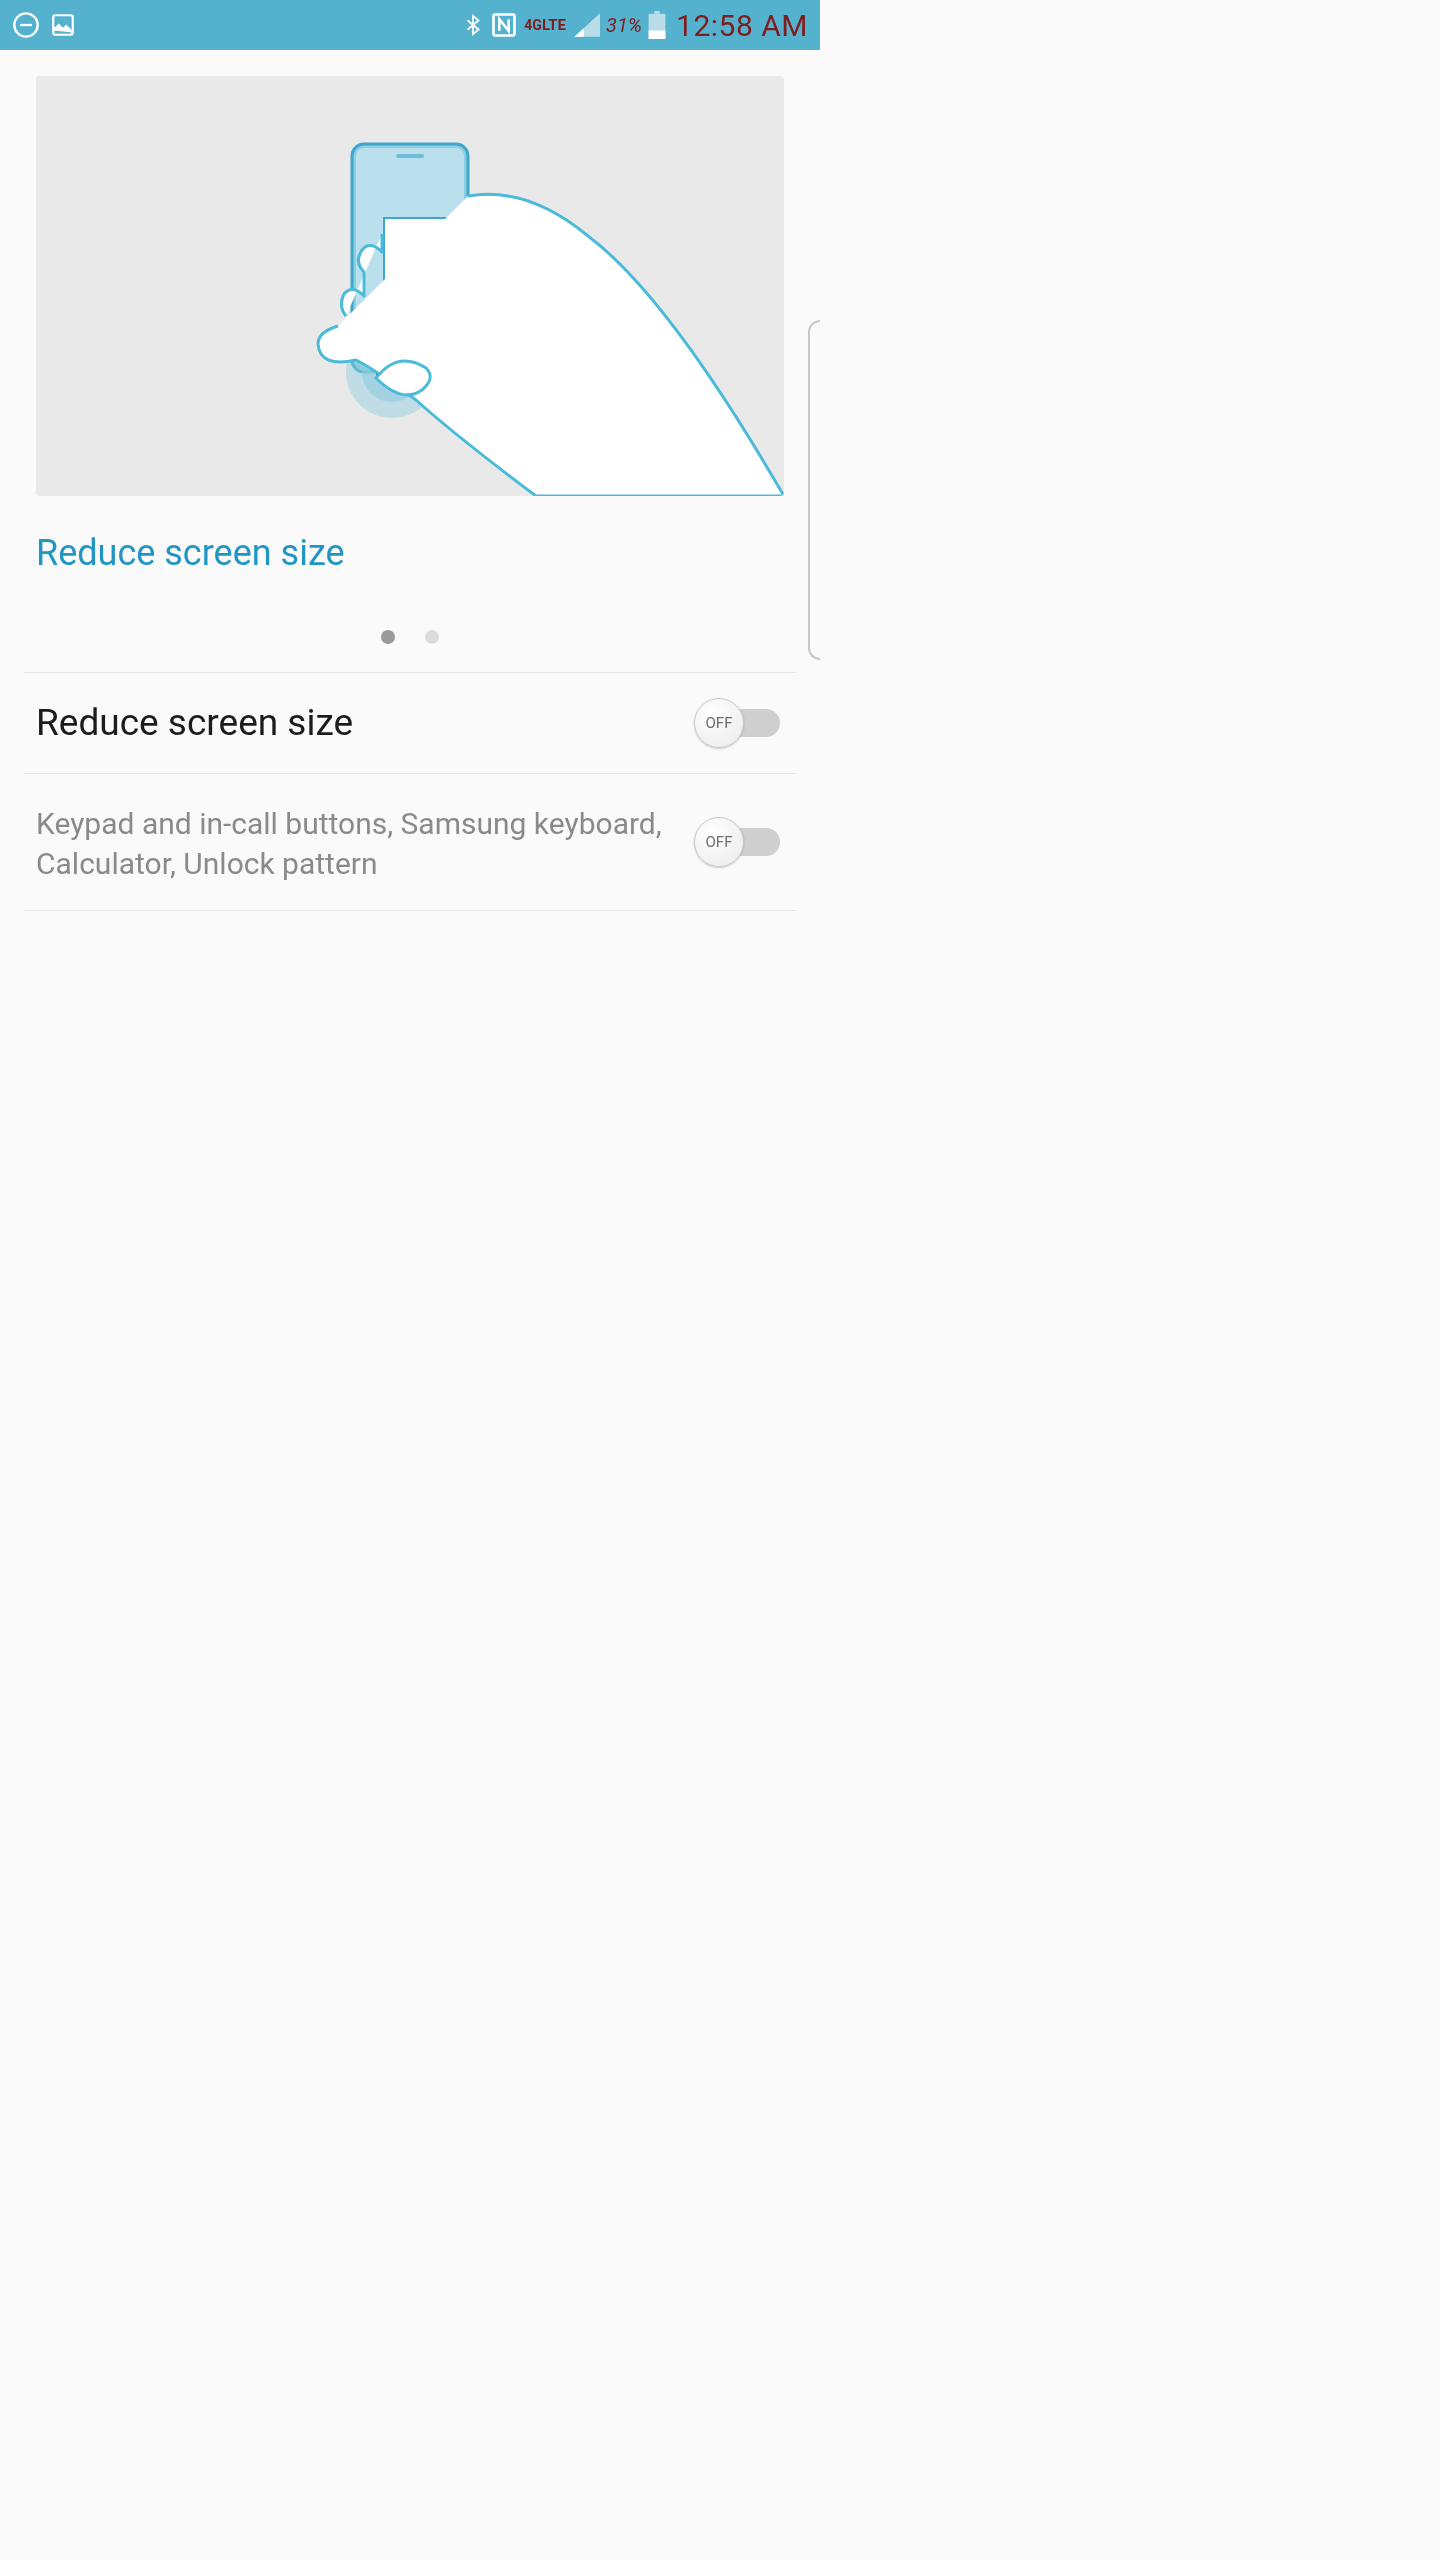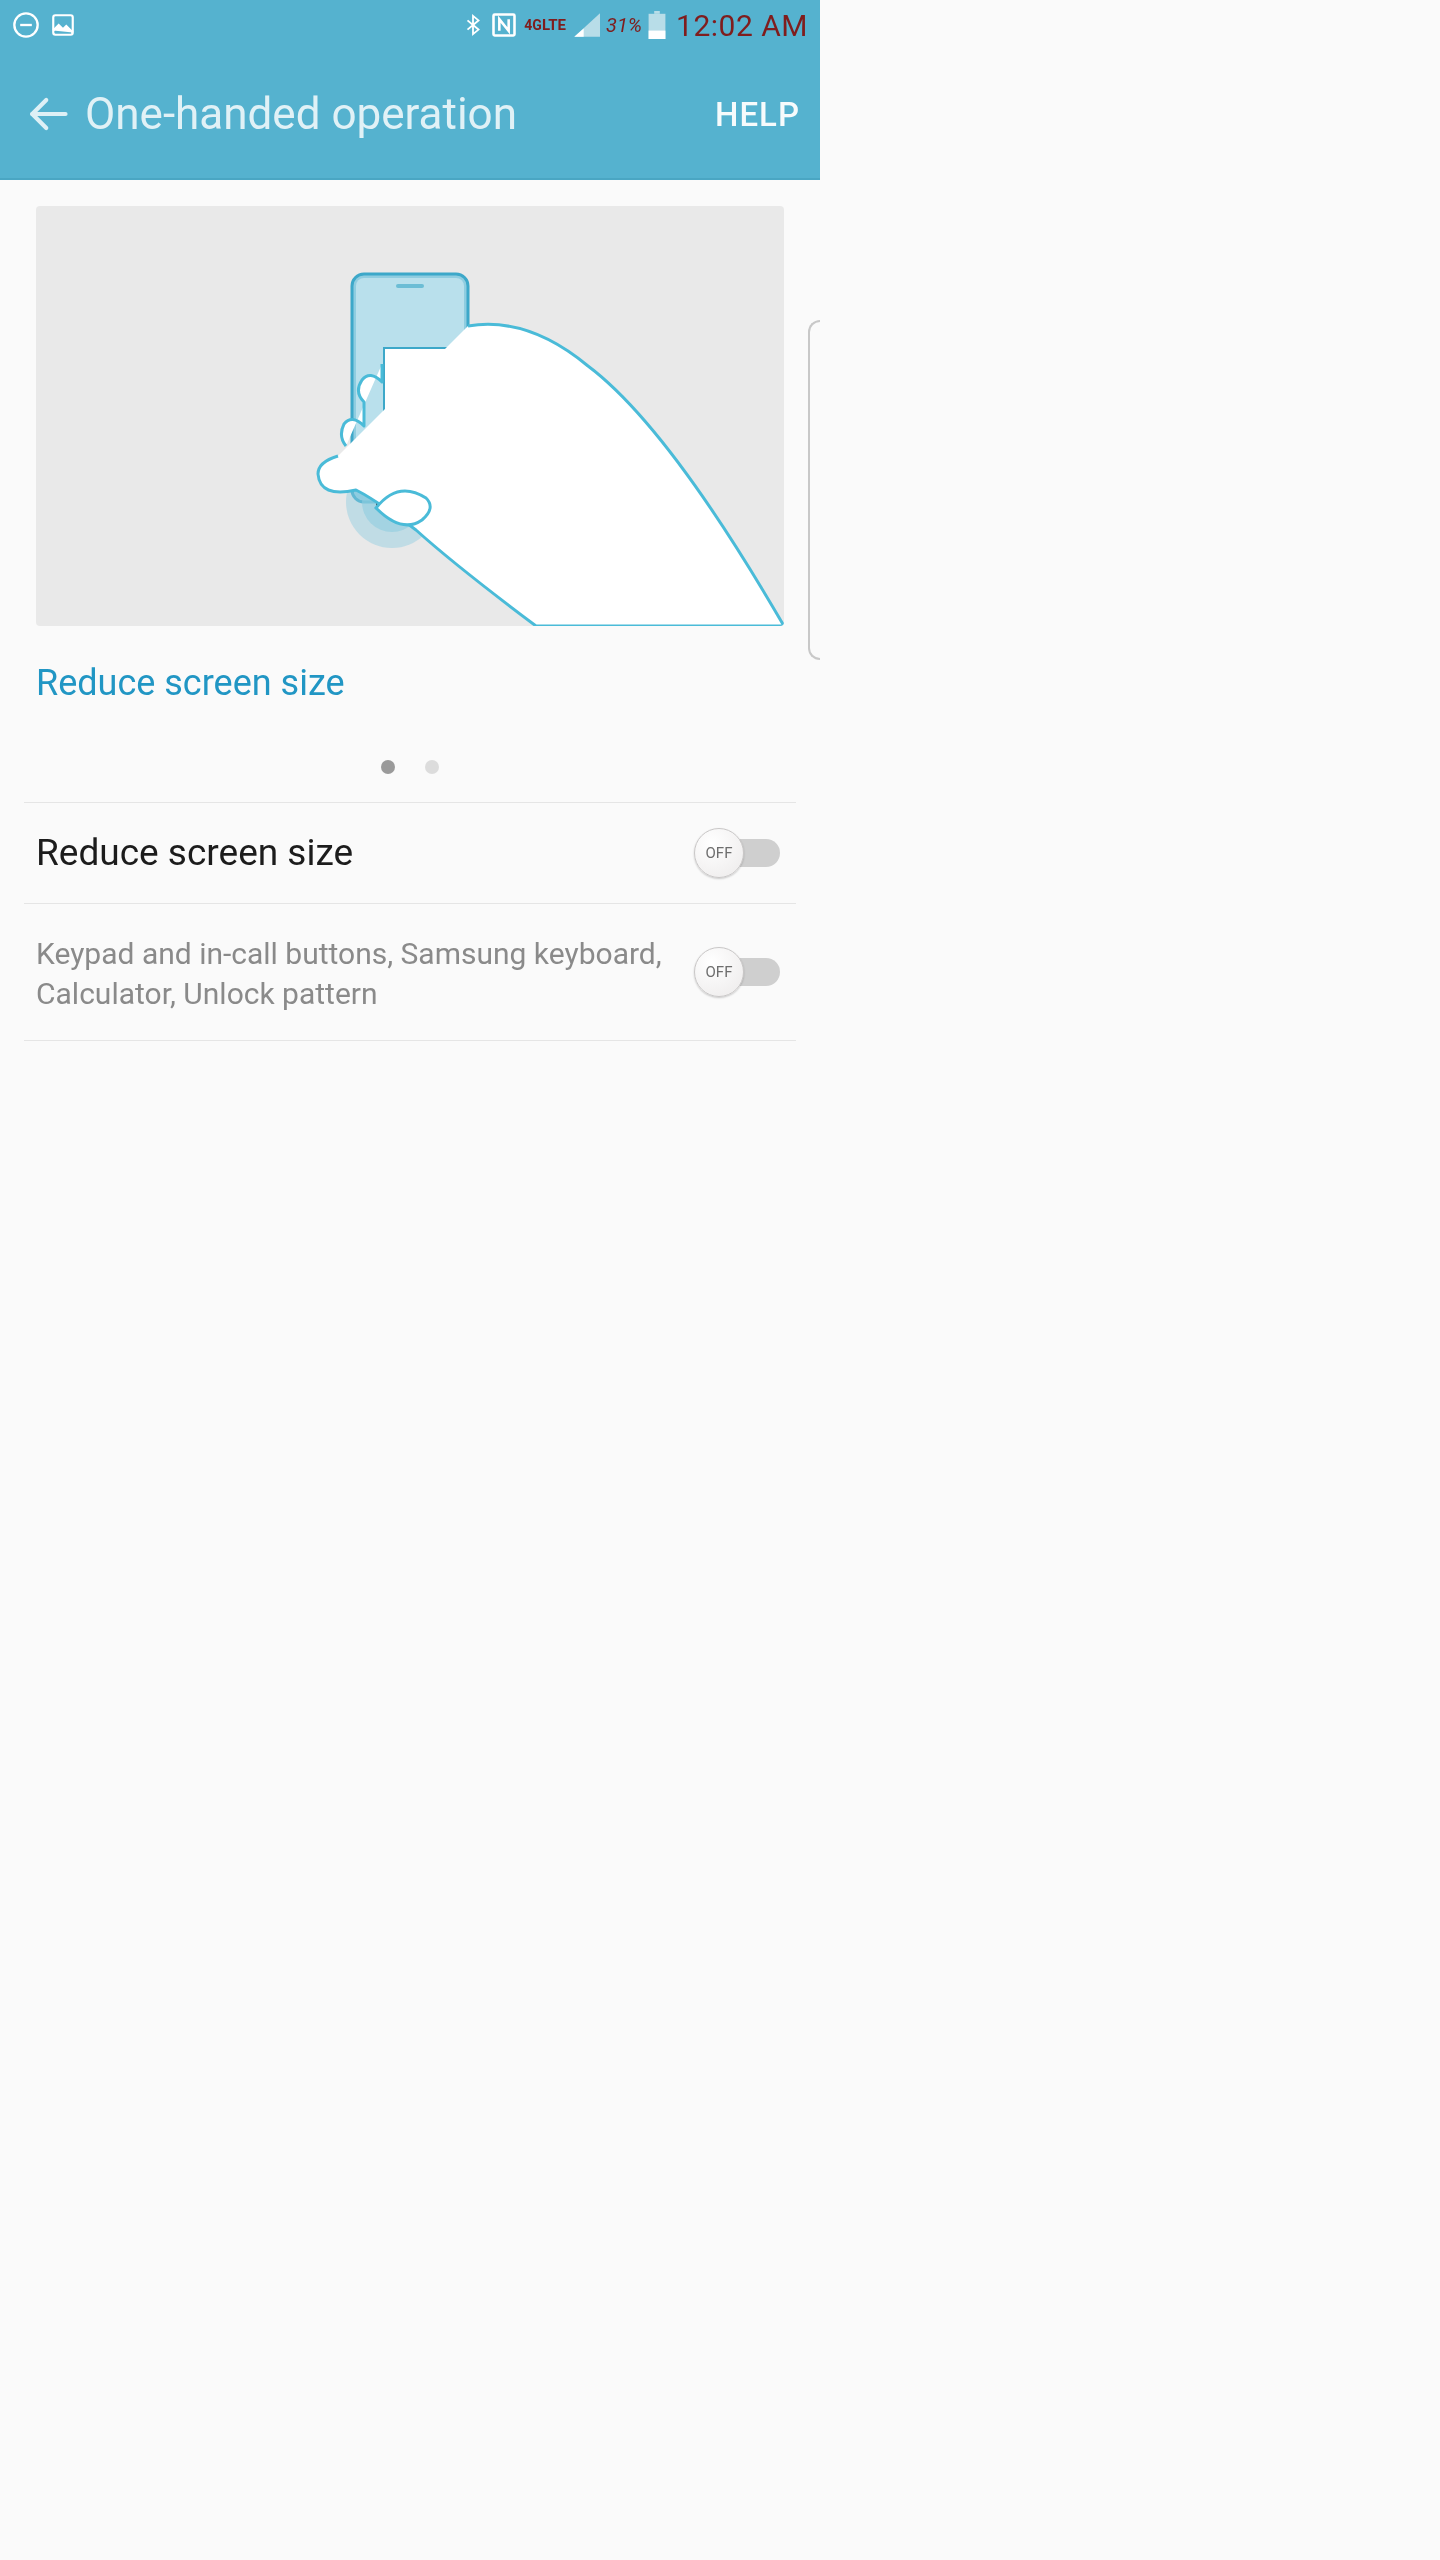--- a/index.html
+++ b/index.html
@@ -201,34 +201,24 @@
           </svg>
       </span>
       <span style="font-size:20px;font-style:italic;">31%</span>
       <span class="status-icon">
         <svg width="18" height="28" viewBox="0 0 12 20">
           <rect x="0" y="2" width="12" height="18" fill="#b8dde8"></rect>
           <rect x="4" y="0" width="4" height="2" fill="#b8dde8"></rect>
           <rect x="0" y="14" width="12" height="6" fill="#ffffff"></rect>
         </svg>
       </span>
-      <span class="time-txt" style="font-size:30px;margin-left:4px;">12:02 AM</span>
+      <span class="time-txt" style="font-size:30px;margin-left:4px;">12:58 AM</span>
     </div>
   </div>
 
-  <div class="app-bar">
-    <div class="back-btn">
-      <svg width="42" height="42" viewBox="0 0 24 24" fill="none" stroke="#eaf6fa" stroke-width="2.4" stroke-linecap="round" stroke-linejoin="round">
-        <line x1="22" y1="12" x2="3" y2="12"></line>
-          <polyline points="11 4 3 12 11 20"></polyline>
-      </svg>
-    </div>
-    <div class="app-title">One-handed operation</div>
-    <div class="help-btn">HELP</div>
-  </div>
 
   <div class="content">
 
     <div class="illustration-card">
       <svg class="illustration-svg" viewBox="0 0 748 420">
 
         <rect x="316" y="68" width="116" height="228" rx="12" fill="#8fcde0" stroke="#3da8c9" stroke-width="3"></rect>
         <rect x="320" y="72" width="108" height="216" rx="8" fill="#b9e0ec"></rect>
 
         <rect x="348" y="142" width="76" height="110" fill="#ffffff" stroke="#3da8c9" stroke-width="2"></rect>

